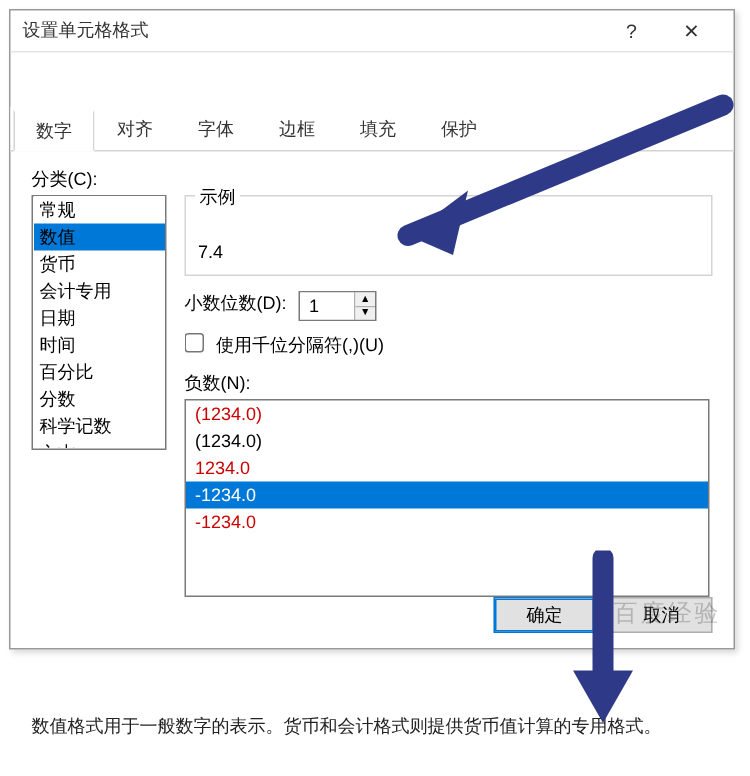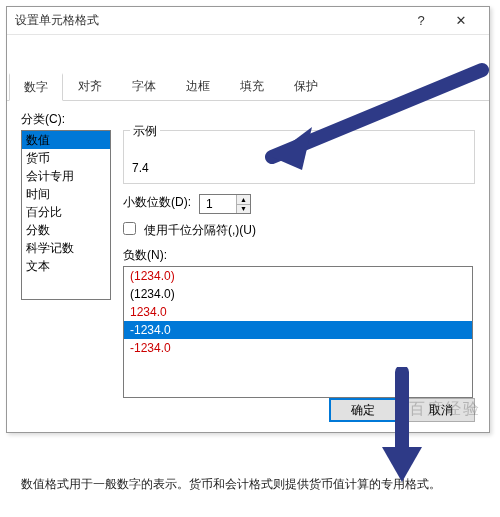--- a/index.html
+++ b/index.html
@@ -215,23 +215,25 @@
     <div class="tab"><span>边框</span></div>
     <div class="tab"><span>填充</span></div>
     <div class="tab"><span>保护</span></div>
   </div>
 
   <div class="content">
     <div class="cat-label">分类(C):</div>
 
     <div class="columns">
       <div class="category-list">
+        <div class="item">常规</div>
         <div class="item selected">数值</div>
         <div class="item">货币</div>
         <div class="item">会计专用</div>
+        <div class="item">日期</div>
         <div class="item">时间</div>
         <div class="item">百分比</div>
         <div class="item">分数</div>
         <div class="item">科学记数</div>
         <div class="item">文本</div>
 
       </div>
 
       <div class="right-col">
 

